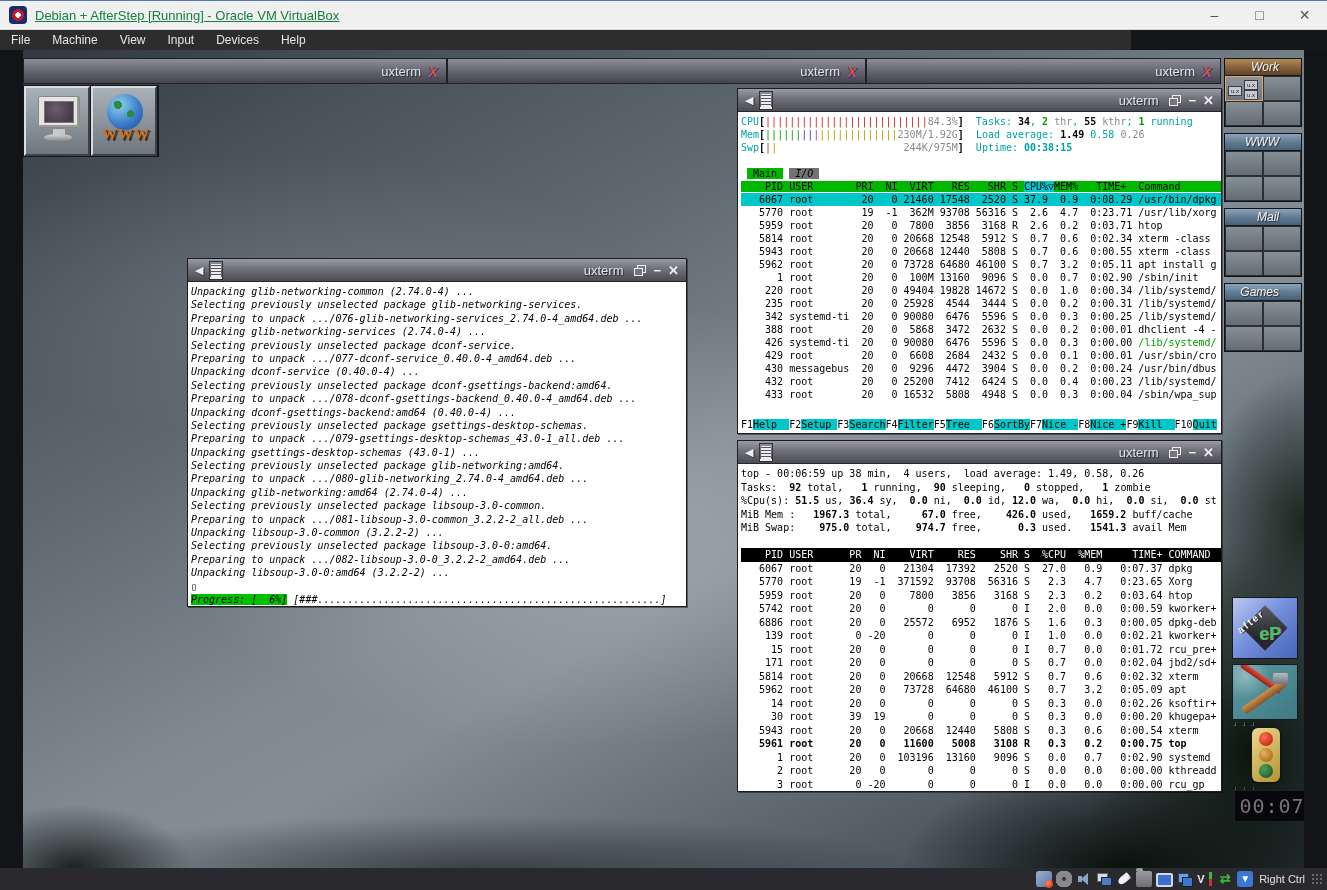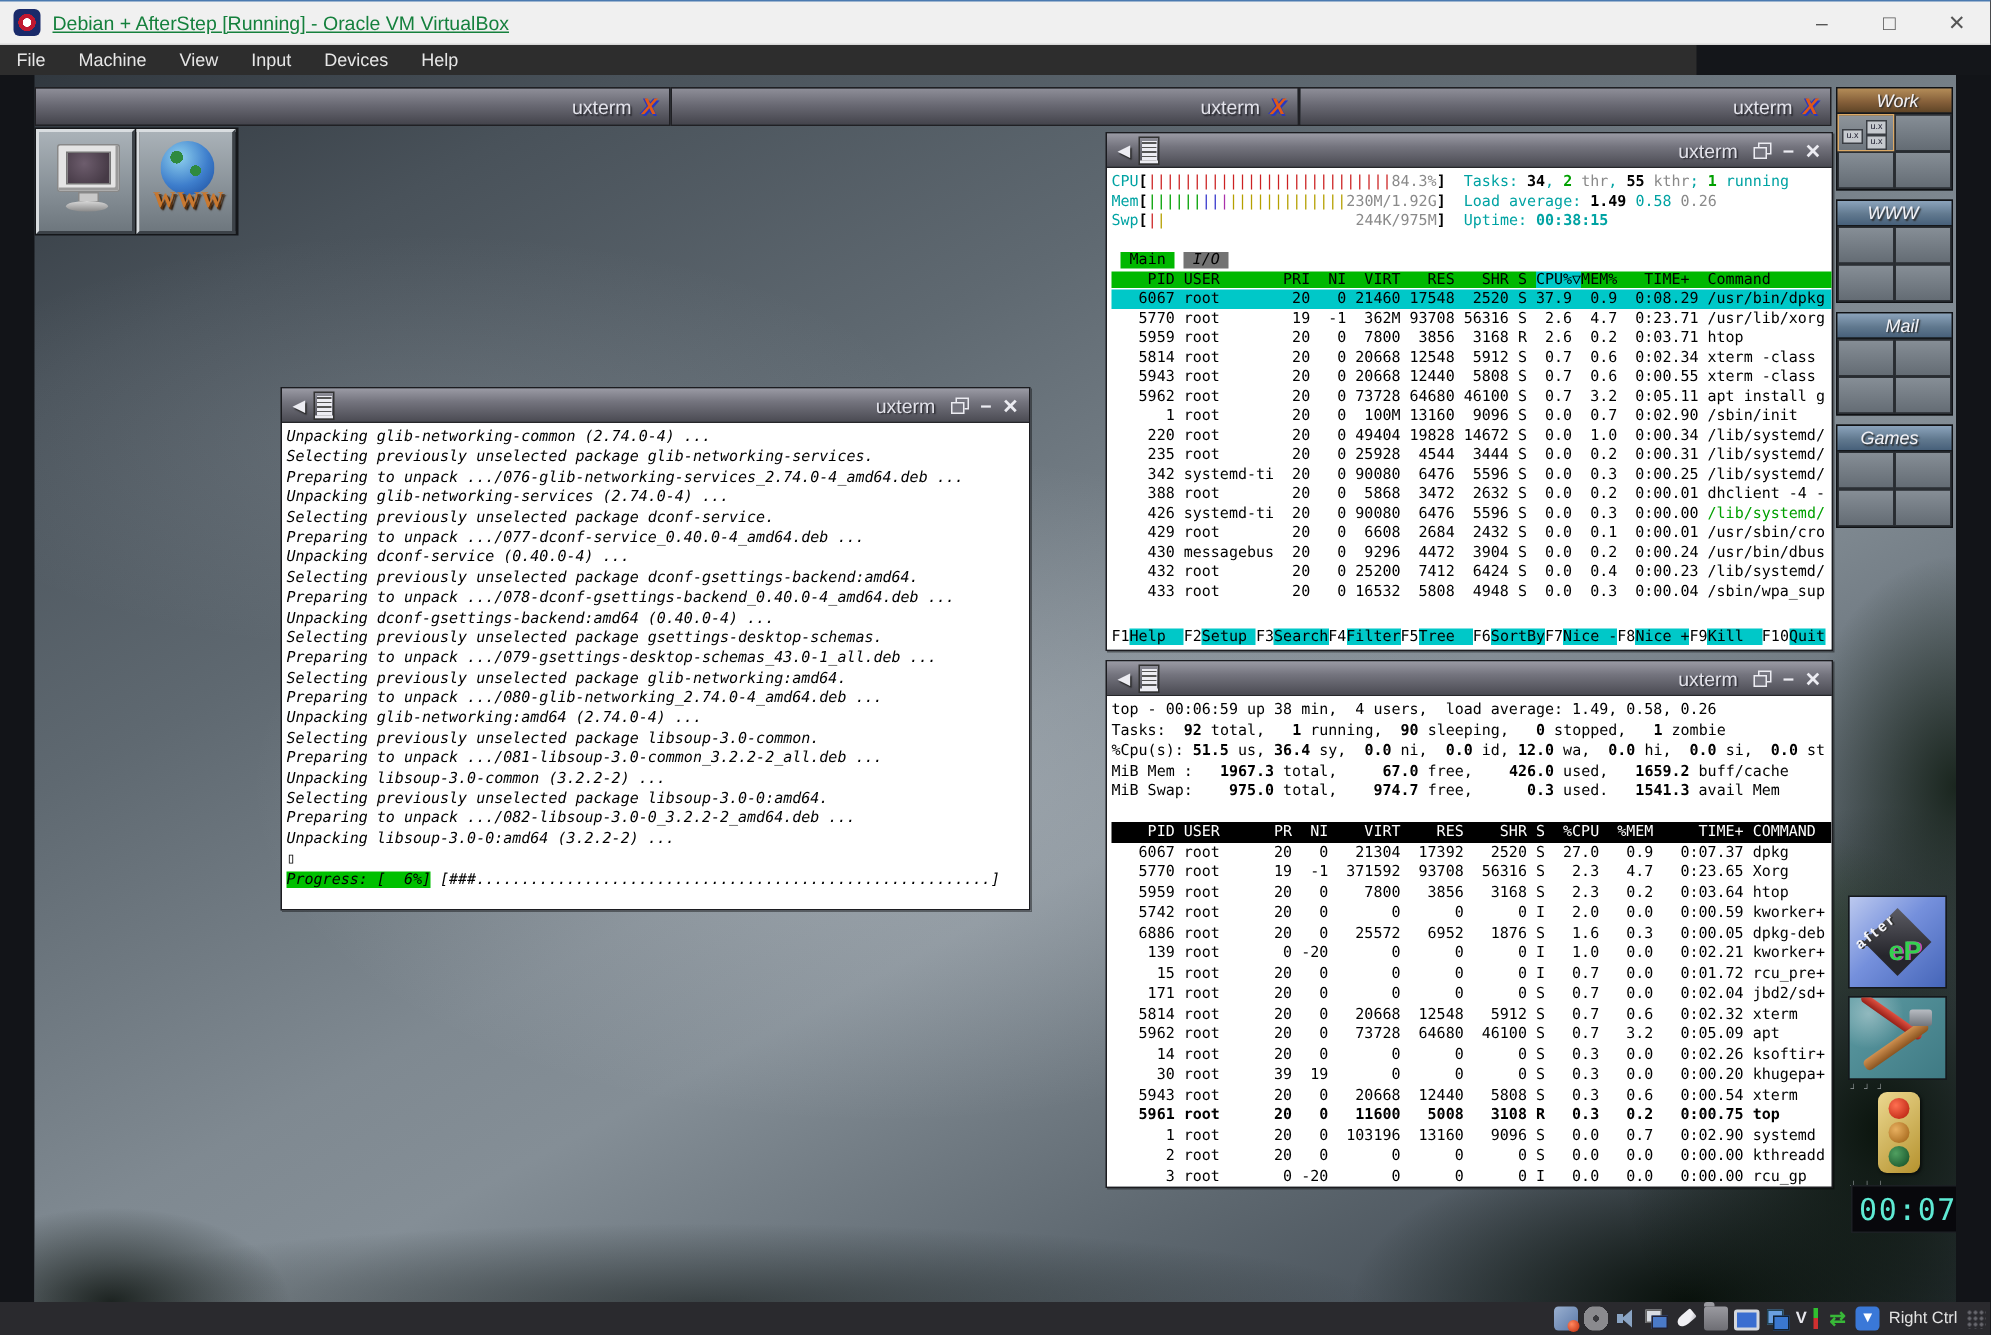--- a/index.html
+++ b/index.html
@@ -136,21 +136,21 @@
   #tile-traffic{left:1209px;top:676px;height:58px;background:transparent;}
   .tl-body{position:absolute;left:20px;top:2px;width:28px;height:54px;border-radius:6px;
     background:linear-gradient(135deg,#ecd890,#b5922e);box-shadow:1px 1px 2px rgba(0,0,0,0.5);}
   .tl-lamp{position:absolute;left:7px;width:14px;height:14px;border-radius:50%;}
   .lamp-red{top:4px;background:radial-gradient(circle at 35% 35%,#ff7050,#b01808);}
   .lamp-amber{top:20px;background:radial-gradient(circle at 35% 35%,#e8b060,#9a5c10);}
   .lamp-green{top:36px;background:radial-gradient(circle at 35% 35%,#50a060,#104a24);}
   .tile-mark{position:absolute;font-size:7px;color:#cfd4d8;letter-spacing:2px;z-index:4;}
   #clock{left:1211px;top:740px;width:74px;height:30px;background:#08080c;z-index:4;border:1px solid #1c2024;
     display:flex;align-items:center;justify-content:center;
-    font-family:"DejaVu Sans Mono",monospace;font-size:20px;color:#5eead4;letter-spacing:1px;}
+    font-family:"DejaVu Sans Mono",monospace;font-size:20px;color:#737373;letter-spacing:1px;}
 
   
   #statusbar{left:0;top:868px;width:1327px;height:22px;background:#2a2a2e;display:flex;align-items:center;
     justify-content:flex-end;padding-right:2px;box-sizing:border-box;}
   .sicon{width:16px;height:16px;margin:0 2px;position:relative;display:inline-block;}
   .si-hdd{background:linear-gradient(135deg,#9ab0d0,#5a78a8);border-radius:3px;}
   .si-hdd::after{content:"";position:absolute;right:-1px;bottom:-1px;width:8px;height:8px;border-radius:50%;
     background:radial-gradient(circle at 35% 35%,#ff8860,#c02808);}
   .si-cd{background:radial-gradient(circle,#3a3a3e 0 18%,#8a8a8e 19% 75%,transparent 76%);}
   .si-audio::before{content:"";position:absolute;left:2px;top:5px;width:4px;height:6px;background:#8aa4c4;}
@@ -283,20 +283,21 @@
         <div class="tl">Preparing to unpack .../076-glib-networking-services_2.74.0-4_amd64.deb ...</div>
         <div class="tl">Unpacking glib-networking-services (2.74.0-4) ...</div>
         <div class="tl">Selecting previously unselected package dconf-service.</div>
         <div class="tl">Preparing to unpack .../077-dconf-service_0.40.0-4_amd64.deb ...</div>
         <div class="tl">Unpacking dconf-service (0.40.0-4) ...</div>
         <div class="tl">Selecting previously unselected package dconf-gsettings-backend:amd64.</div>
         <div class="tl">Preparing to unpack .../078-dconf-gsettings-backend_0.40.0-4_amd64.deb ...</div>
         <div class="tl">Unpacking dconf-gsettings-backend:amd64 (0.40.0-4) ...</div>
         <div class="tl">Selecting previously unselected package gsettings-desktop-schemas.</div>
         <div class="tl">Preparing to unpack .../079-gsettings-desktop-schemas_43.0-1_all.deb ...</div>
+        <div class="tl">Unpacking gsettings-desktop-schemas (43.0-1) ...</div>
         <div class="tl">Selecting previously unselected package glib-networking:amd64.</div>
         <div class="tl">Preparing to unpack .../080-glib-networking_2.74.0-4_amd64.deb ...</div>
         <div class="tl">Unpacking glib-networking:amd64 (2.74.0-4) ...</div>
         <div class="tl">Selecting previously unselected package libsoup-3.0-common.</div>
         <div class="tl">Preparing to unpack .../081-libsoup-3.0-common_3.2.2-2_all.deb ...</div>
         <div class="tl">Unpacking libsoup-3.0-common (3.2.2-2) ...</div>
         <div class="tl">Selecting previously unselected package libsoup-3.0-0:amd64.</div>
         <div class="tl">Preparing to unpack .../082-libsoup-3.0-0_3.2.2-2_amd64.deb ...</div>
         <div class="tl">Unpacking libsoup-3.0-0:amd64 (3.2.2-2) ...</div>
         <div class="tl">▯</div>

